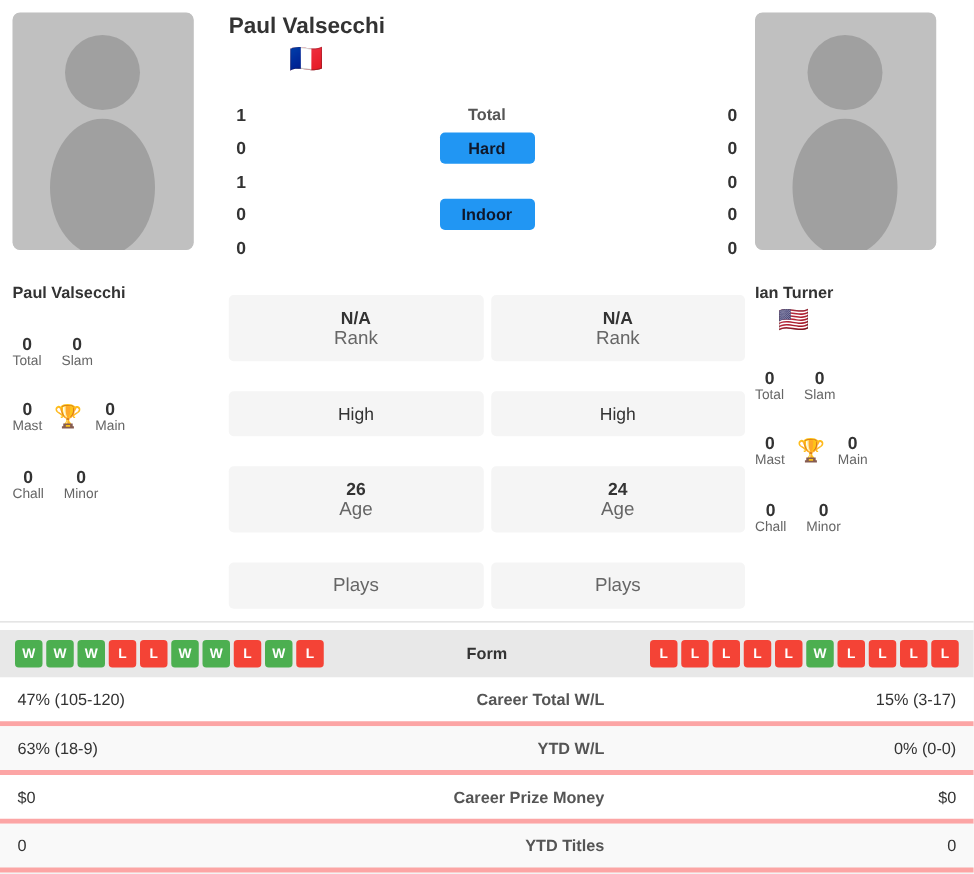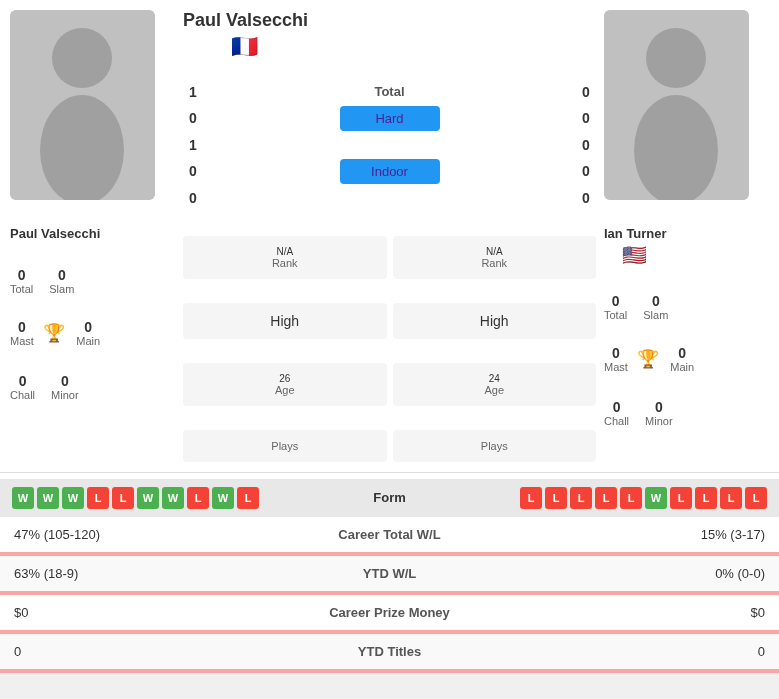--- a/index.html
+++ b/index.html
@@ -89,49 +89,49 @@
     }
 
     .surface-score {
       font-size: 14px;
       font-weight: bold;
       width: 20px;
       text-align: center;
     }
 
     .surface-badge {
-      width: 100px;
+      width: 76px;
       text-align: center;
       padding: 5px 0;
       border-radius: 4px;
       font-size: 13px;
-      font-weight: normal;
-      color: #4c1d95;
+      font-weight: bold;
+      color: #0f172a;
     }
 
     .surface-hard { background: #2196F3; }
     .surface-clay { background: #FF9800; }
     .surface-indoor { background: #2196F3; }
     .surface-grass { background: #4CAF50; }
 
     .left-inner-box {
       background: #f5f5f5;
       border-radius: 4px;
       flex: 1;
       padding: 10px 6px;
       text-align: center;
     }
 
     .left-inner-box .val {
-      font-size: 10px;
-      font-weight: normal;
+      font-size: 14px;
+      font-weight: bold;
     }
 
     .left-inner-box .lbl {
-      font-size: 11px;
+      font-size: 15px;
       color: #666;
     }
 
     
     .form-section {
       background: #e8e8e8;
       padding: 8px 12px;
       display: flex;
       align-items: center;
       margin-top: 6px;
@@ -186,21 +186,21 @@
 
     .fr-left {
       flex: 1;
       padding: 10px 14px;
       text-align: left;
       font-size: 13px;
     }
 
     .fr-center {
       width: 200px;
-      text-align: center;
+      text-align: right;
       padding: 10px 6px;
       font-weight: bold;
       font-size: 13px;
       color: #555;
     }
 
     .fr-right {
       flex: 1;
       padding: 10px 14px;
       text-align: right;

